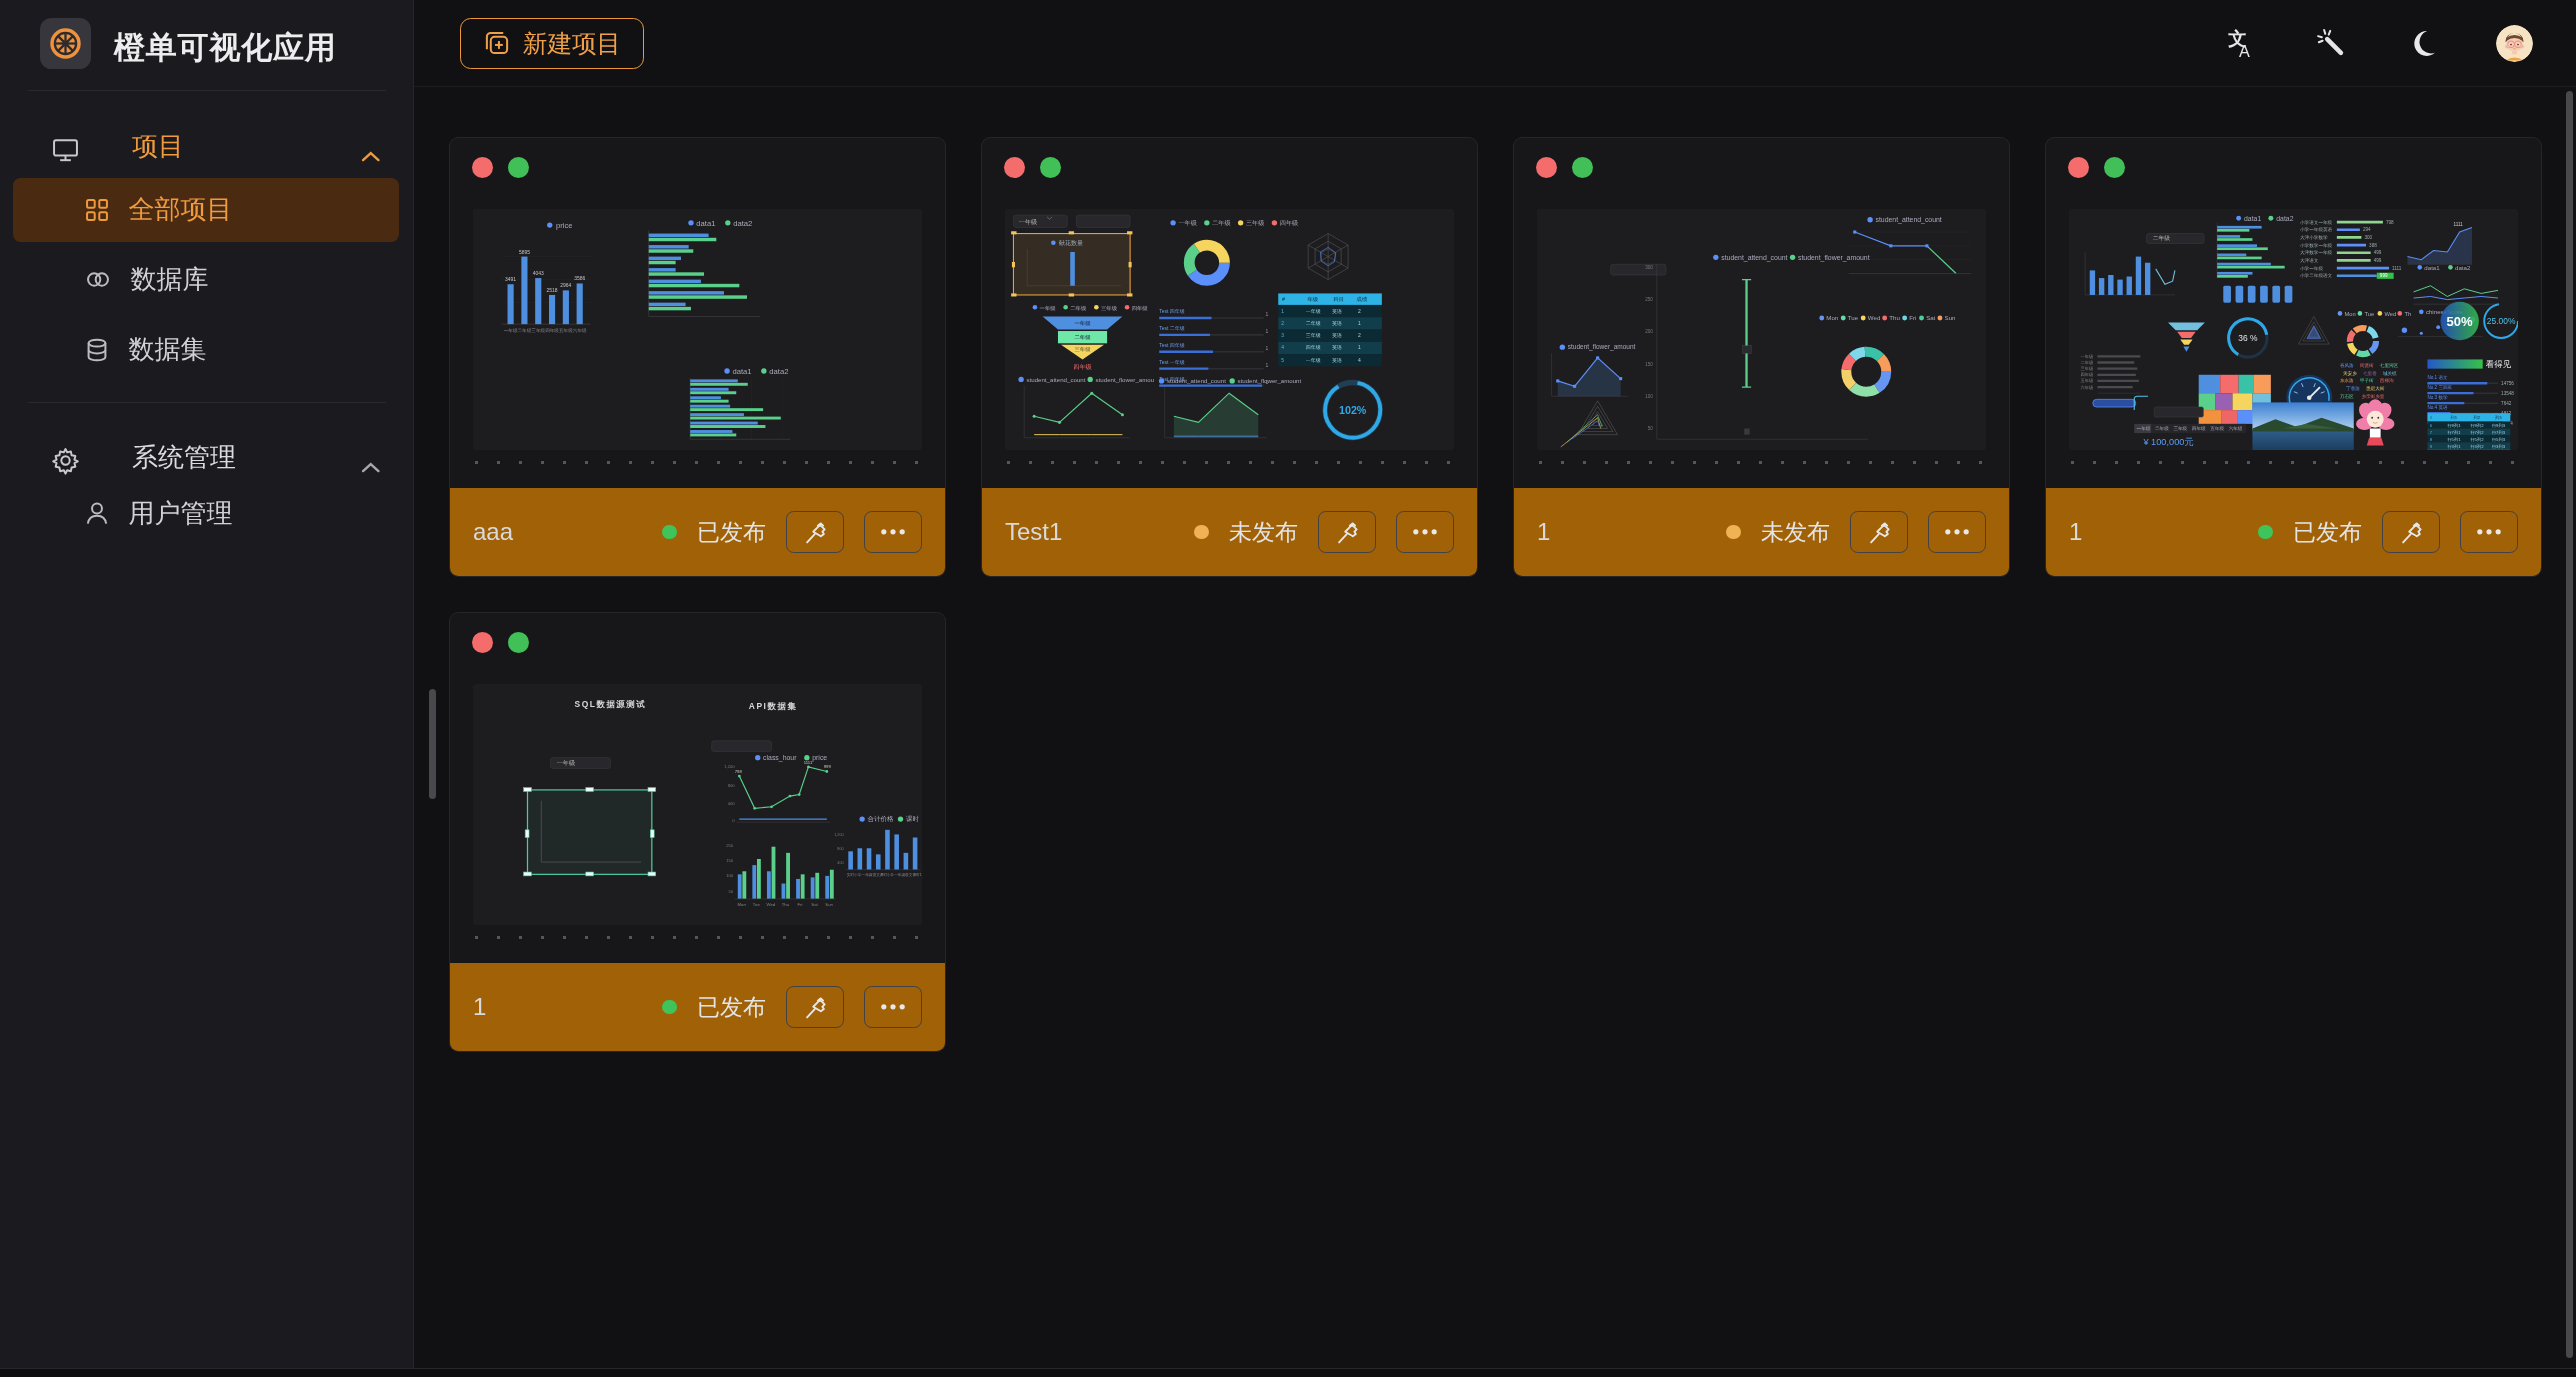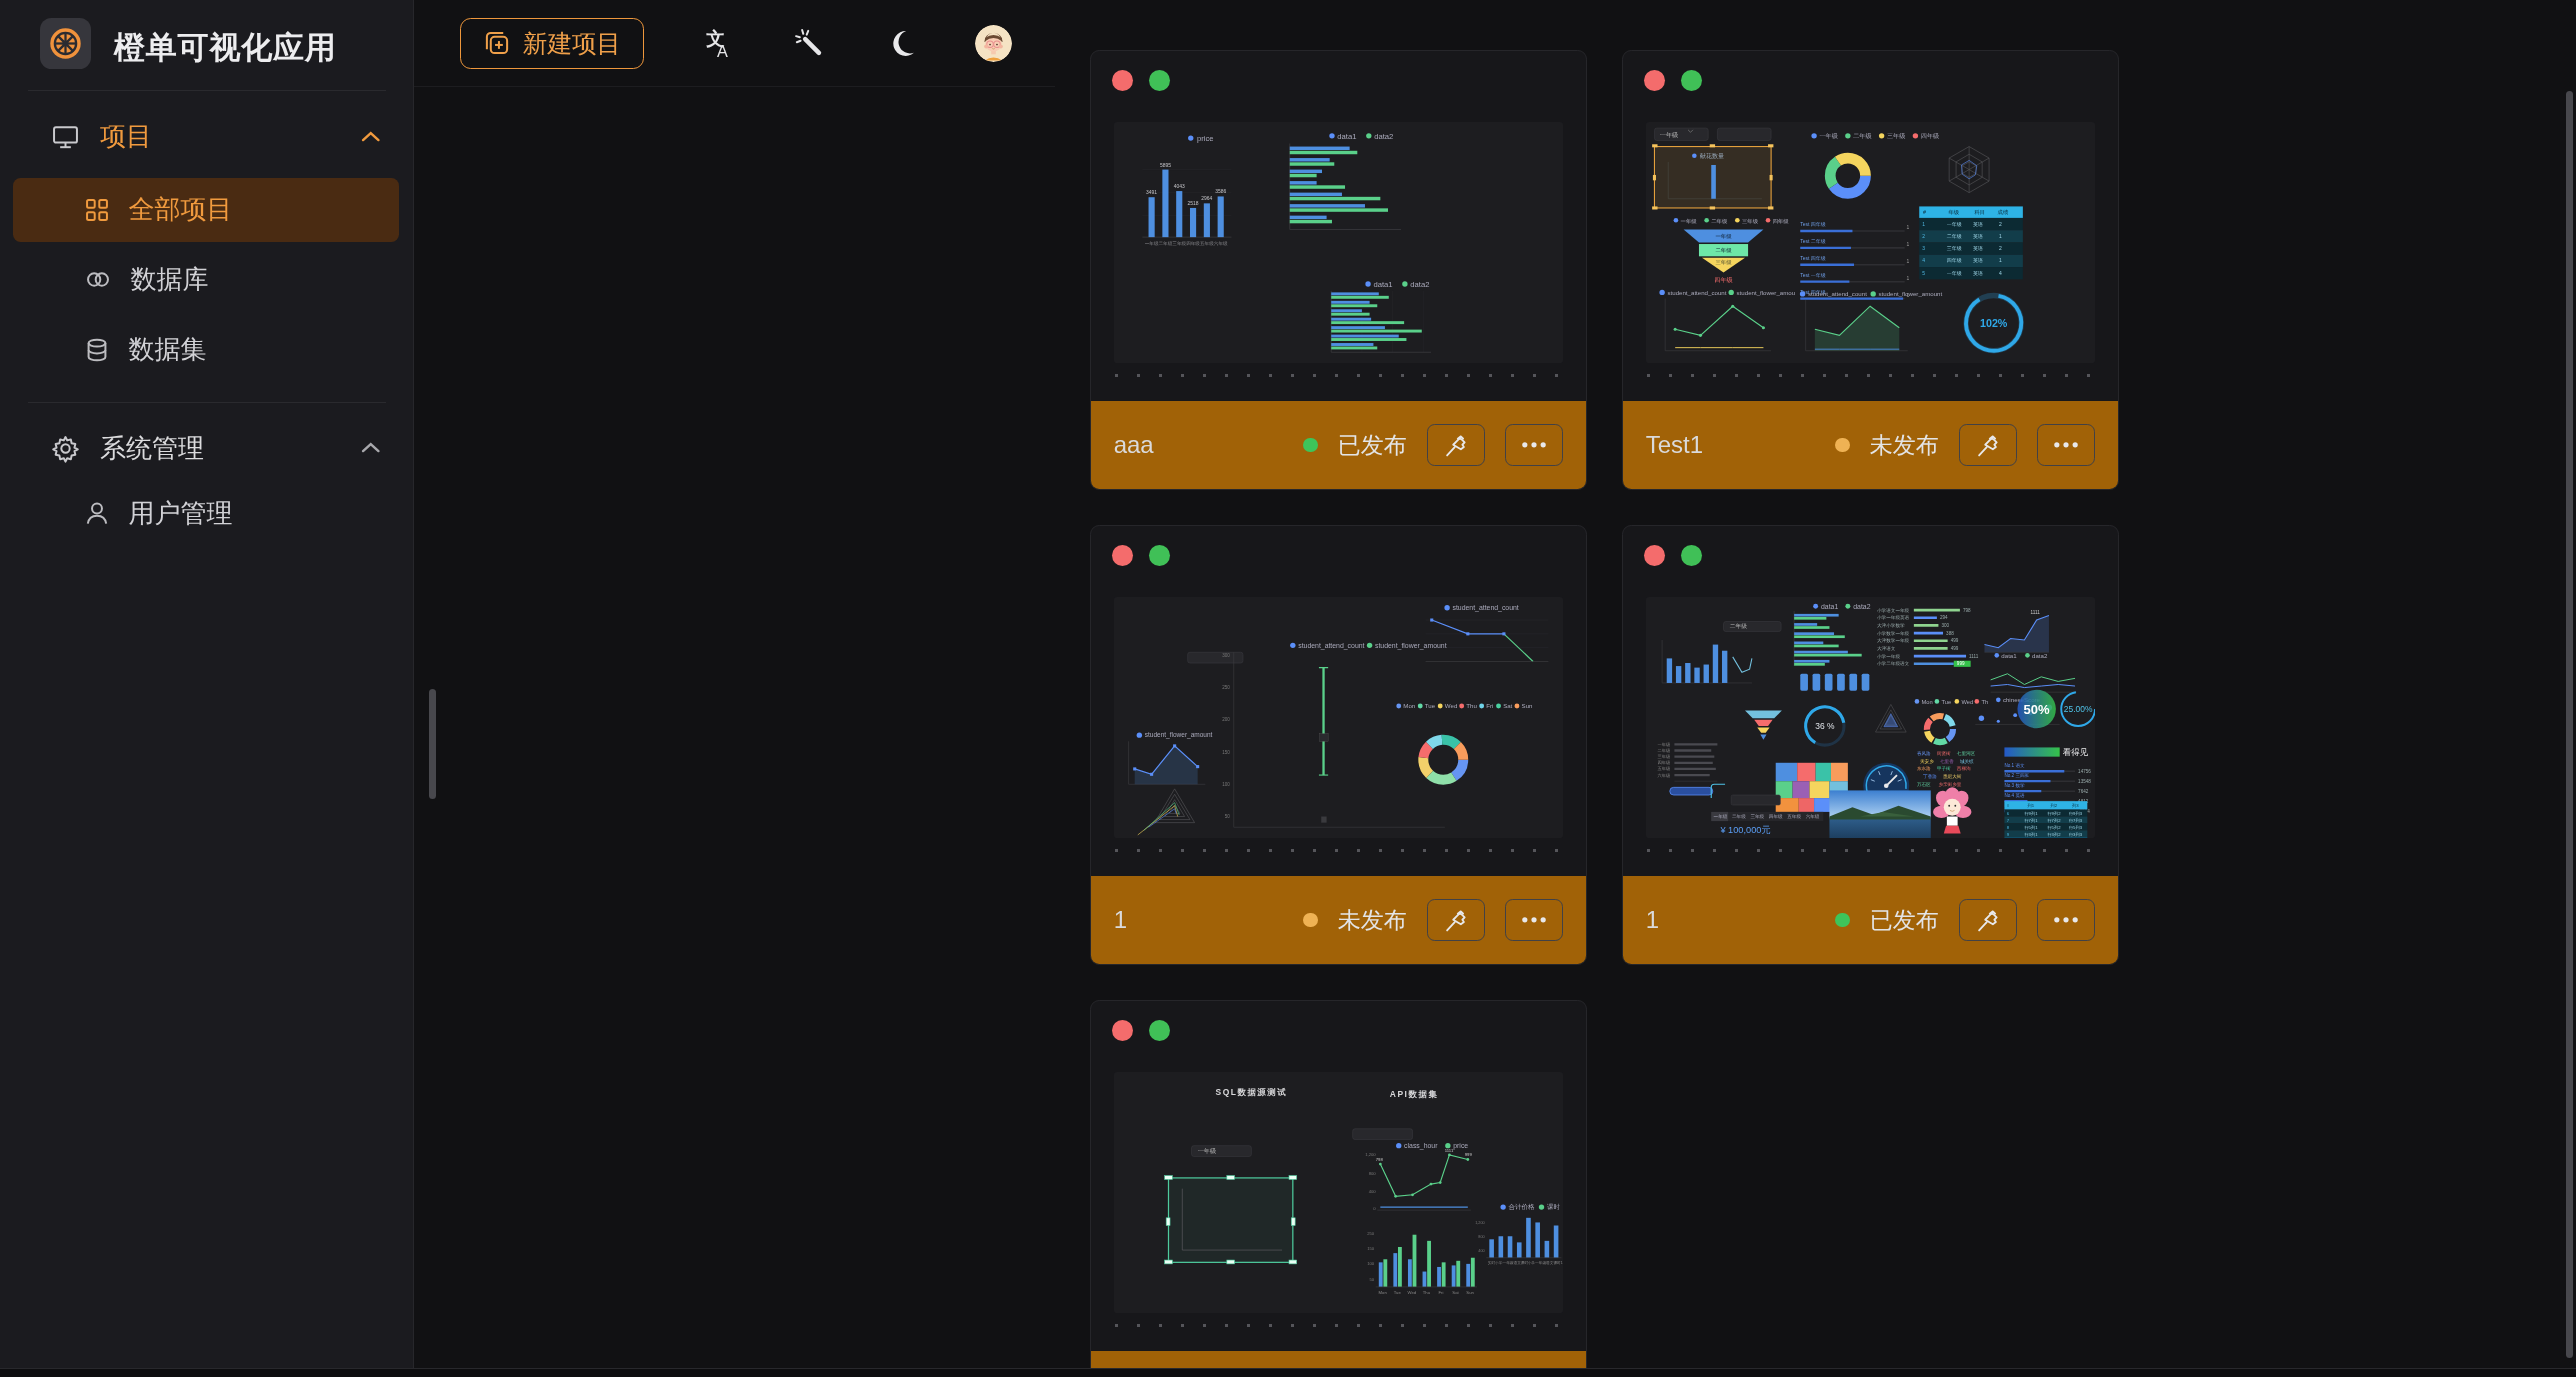--- a/index.html
+++ b/index.html
@@ -17,40 +17,40 @@
     border-right:1.5px solid #27272b; height:100%;
   }
   .logo-row { display:flex; align-items:flex-end; gap:23px; padding:17.7px 0 0 40px; }
   .logo-box {
     width:51px; height:51px; border-radius:11.5px; background:#36363c;
     display:grid; place-items:center;
   }
   .app-title { font-size:31px; font-weight:bold; color:#ededef; letter-spacing:0.8px; }
   .side-divider { border-top:1.5px solid #2a2a2e; margin:21.5px 27px 0 28px; }
   .nav-section {
-    height:54px; margin-top:18.4px; display:flex; align-items:center;
-    padding:0 32px 0 51px; cursor:pointer;
+    height:54px; margin-top:18.4px; display:flex; align-items:flex-end;
+    padding:0 32px 0 51px; cursor:pointer;gap:32px;
   }
   .nav-section .ns-label { margin-left:20px; font-size:26px; }
   .nav-section .chev { margin-left:auto; }
   .nav-section.accent .ns-label { color:#f09a3e; }
   .nav-section .ns-icon { color:#c9c9cd; }
   .nav-section.accent .ns-icon { color:#c9c9cd; }
   .nav-sub {
     height:64px; margin:6.1px 14px 0 13px; border-radius:7.7px;
     display:flex; align-items:center; padding-left:71px; cursor:pointer;
   }
   .nav-sub .ni { color:#bcbcc0; }
   .nav-sub .nl { margin-left:18.4px; font-size:26px; color:#d2d2d6; }
   .nav-sub.selected { background:#4a2b12; margin-top:14px; }
   .nav-sub.selected .ni { color:#f09a3e; }
   .nav-sub.selected .nl { color:#f09a3e; }
 
   
-  .main { flex:1; position:relative; background:#111113; display:flex; flex-direction:row; }
+  .main { flex:1; position:relative; background:#111113; display:flex; flex-direction:column; }
   .topbar {
     height:87px; display:flex; align-items:center;
     padding:0 43px 0 46px; border-bottom:1.5px solid #1d1d20;
   }
   .new-btn {
     height:51px; padding:0 21.5px; border:1.5px solid #ee973c; border-radius:10.7px;
     background:transparent; color:#f0a04a; font-size:24.6px;
     display:flex; align-items:center; gap:12.3px; cursor:pointer;
     font-family:inherit;
   }

